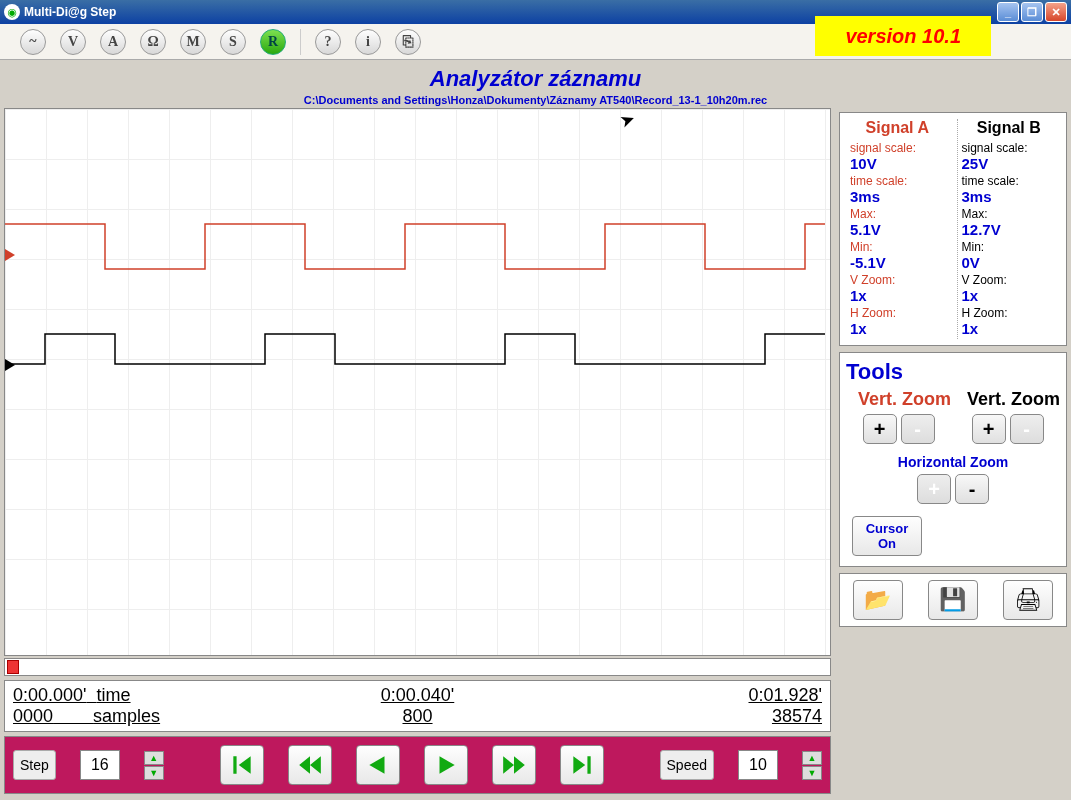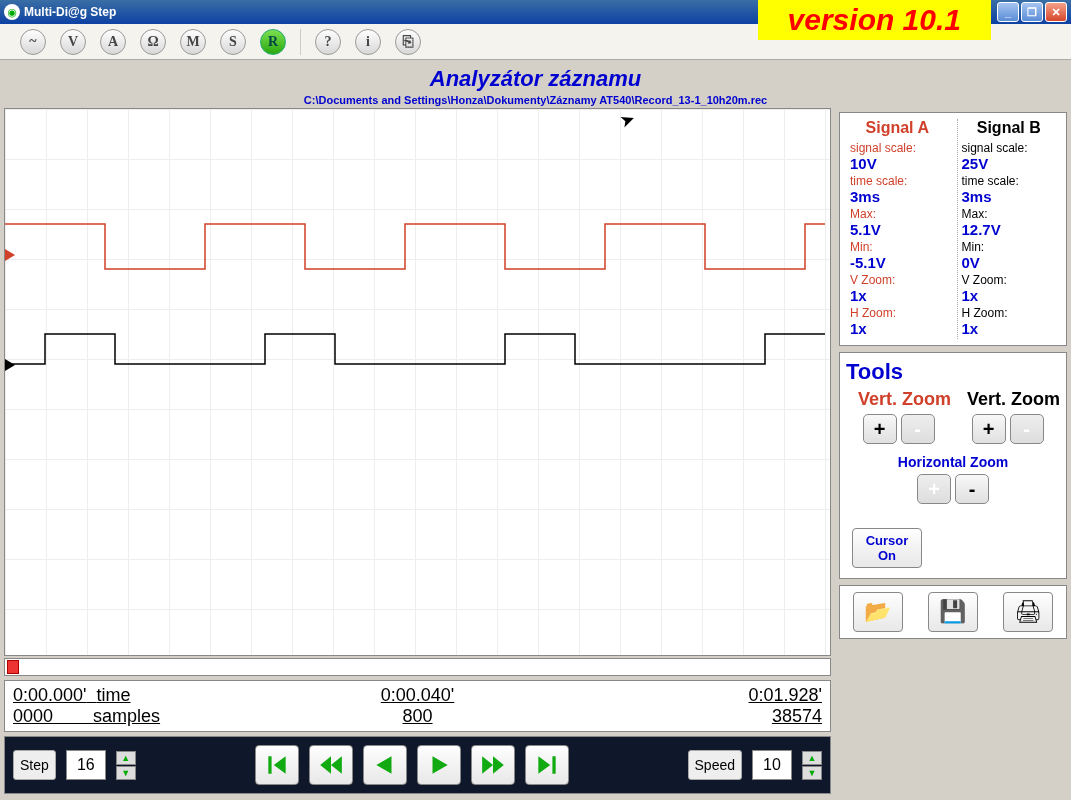--- a/index.html
+++ b/index.html
@@ -2,21 +2,21 @@
 <html><head>
 <meta charset="utf-8">
 <style>
   * { box-sizing: border-box; margin: 0; padding: 0; font-family: Arial, sans-serif; }
   body { background: #d4d0c8; width: 1071px; height: 800px; overflow: hidden; }
 
   
   .titlebar { height: 24px; background: linear-gradient(to bottom, #3a6ea5 0%, #0d41a3 100%); display: flex; align-items: center; padding: 0 4px; color: white; font-size: 12px; }
   .titlebar .app-icon { width: 16px; height: 16px; margin-right: 4px; background: #fff; border-radius: 50%; display: inline-flex; align-items: center; justify-content: center; color: #0a0; font-size: 11px; }
   .titlebar .title { font-weight: bold; flex-shrink: 0; }
-  .titlebar .version-banner { margin-left: auto; background: #ffff00; color: #ff0000; font-size: 30px; font-weight: bold; font-style: italic; padding: 4px 30px; height: 40px; position: absolute; top: 0; right: 80px; z-index: 10; display: flex; align-items: center; }
+  .titlebar .version-banner { margin-left: auto; background: #ffff00; color: #ff0000; font-size: 20px; font-weight: bold; font-style: italic; padding: 4px 30px; height: 40px; position: absolute; top: 16px; right: 80px; z-index: 10; display: flex; align-items: center; }
   .titlebar .winbtn { width: 22px; height: 20px; margin-left: 2px; border: 1px solid #fff; border-radius: 3px; display: flex; align-items: center; justify-content: center; font-size: 11px; font-weight: bold; }
   .titlebar .min { background: linear-gradient(#a6c4f0,#5a8dd6); }
   .titlebar .max { background: linear-gradient(#a6c4f0,#5a8dd6); }
   .titlebar .close { background: linear-gradient(#f5a289,#d6462b); }
   .titlebar .btns { margin-left: auto; display: flex; }
 
   
   .toolbar { height: 36px; background: #f5f3ee; border-bottom: 1px solid #aaa; display: flex; align-items: center; padding: 0 20px; gap: 14px; }
   .toolbar .tbtn { width: 26px; height: 26px; border-radius: 13px; border: 1px solid #999; background: linear-gradient(#fefefe,#d8d8d8); display: flex; align-items: center; justify-content: center; font-family: serif; font-size: 14px; font-weight: bold; color: #444; cursor: default; }
   .toolbar .tbtn.active { background: linear-gradient(#7de050, #2aa80f); color: #044; border-color: #2a7; }
@@ -46,21 +46,21 @@
   .hscroll { height: 18px; background: #fff; border: 1px solid #888; margin-top: 2px; position: relative; }
   .hscroll .thumb { position: absolute; left: 2px; top: 1px; bottom: 1px; width: 12px; background: #e33; border: 1px solid #a00; }
 
   .readout { border: 1px solid #888; background: #fff; margin-top: 4px; padding: 4px 8px; font-size: 18px; }
   .readout .row { display: flex; text-decoration: underline; }
   .readout .c { flex: 1; }
   .readout .c.l { text-align: left; }
   .readout .c.m { text-align: center; }
   .readout .c.r { text-align: right; }
 
-  .playback { border: 1px solid #888; background: #0f172a; margin-top: 4px; padding: 8px; display: flex; align-items: center; gap: 10px; }
+  .playback { border: 1px solid #888; background: #be185d; margin-top: 4px; padding: 8px; display: flex; align-items: center; gap: 24px; }
   .playback .step-lbl, .playback .speed-lbl { border: 1px solid #aaa; background: #eee; padding: 6px 6px; font-size: 14px; border-radius: 3px; }
   .playback .numbox { border: 1px solid #888; background: #fff; width: 40px; height: 30px; display: flex; align-items: center; justify-content: center; font-size: 16px; }
   .playback .stepper { display: flex; flex-direction: column; gap: 1px; }
   .playback .stepper .arr { width: 20px; height: 14px; border: 1px solid #888; background: #ddd; display: flex; align-items: center; justify-content: center; font-size: 9px; color: #0a0; }
   .playback .navbtn { width: 44px; height: 40px; border: 1px solid #888; border-radius: 4px; background: linear-gradient(#fefefe,#e8e8e8); display: flex; align-items: center; justify-content: center; }
   .playback .navbtn svg { width: 26px; height: 26px; }
   .playback .spacer { flex: 1; }
 
   
   .panel { border: 1px solid #888; background: #fff; padding: 6px 6px; }
@@ -74,21 +74,21 @@
   .sig .val { color: #0000d0; font-size: 15px; font-weight: bold; text-align: left; margin-bottom: 2px; }
 
   .tools .hd { color: #0000d0; font-size: 22px; font-weight: bold; margin-bottom: 4px; }
   .tools .zoom-row { display: flex; gap: 4px; justify-content: space-around; }
   .tools .zlabel { font-weight: bold; font-size: 18px; text-align: right; flex: 1; }
   .tools .zlabel.A { color: #d0402a; }
   .tools .zbtns { display: flex; gap: 4px; justify-content: center; margin: 4px 0; }
   .zbtn { width: 34px; height: 30px; border: 1px solid #888; border-radius: 5px; background: linear-gradient(#f8f8f8,#e0e0e0); font-size: 20px; font-weight: bold; display: flex; align-items: center; justify-content: center; }
   .zbtn.disabled { color: #fff; background: linear-gradient(#eee,#ddd); }
   .hzoom-lbl { color: #0000d0; font-weight: bold; text-align: center; margin-top: 6px; font-size: 14px; }
-  .cursor-btn { display: block; margin: 24px 0 4px 6px; border: 1px solid #888; border-radius: 4px; background: linear-gradient(#fefefe,#e8e8e8); padding: 4px 10px; font-size: 13px; font-weight: bold; color: #0000d0; text-align: center; width: 70px; }
+  .cursor-btn { display: block; margin: 12px 0 4px 6px; border: 1px solid #888; border-radius: 4px; background: linear-gradient(#fefefe,#e8e8e8); padding: 4px 10px; font-size: 13px; font-weight: bold; color: #0000d0; text-align: center; width: 70px; }
 
   .file-row { display: flex; justify-content: space-around; padding: 6px 0; }
   .filebtn { width: 50px; height: 40px; border: 1px solid #888; border-radius: 4px; background: linear-gradient(#fefefe,#e8e8e8); display: flex; align-items: center; justify-content: center; font-size: 22px; }
 
 </style>
 </head>
 <body>
 
 <div class="titlebar">
   <span class="app-icon">◉</span>

